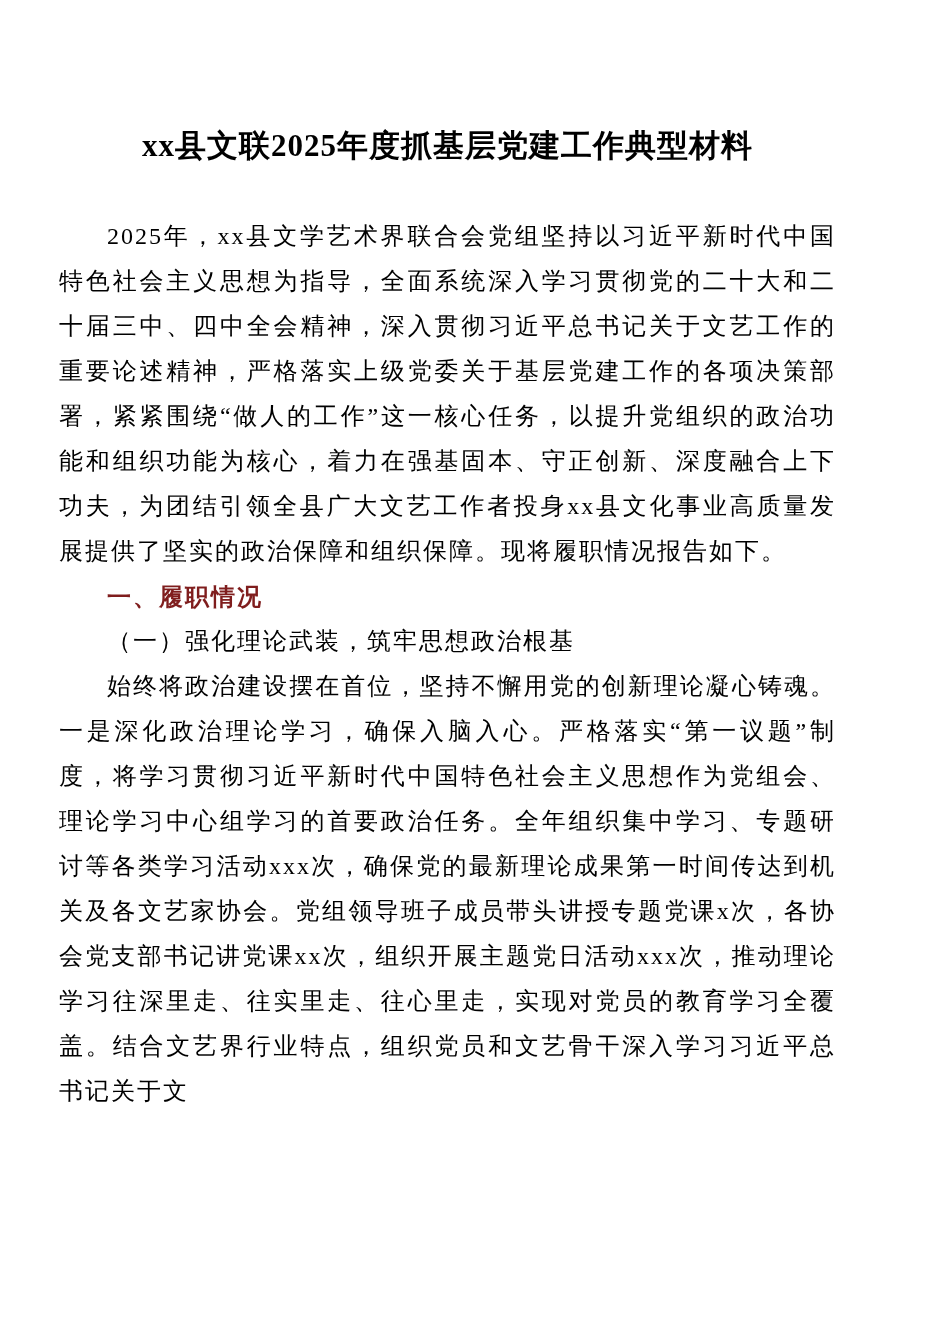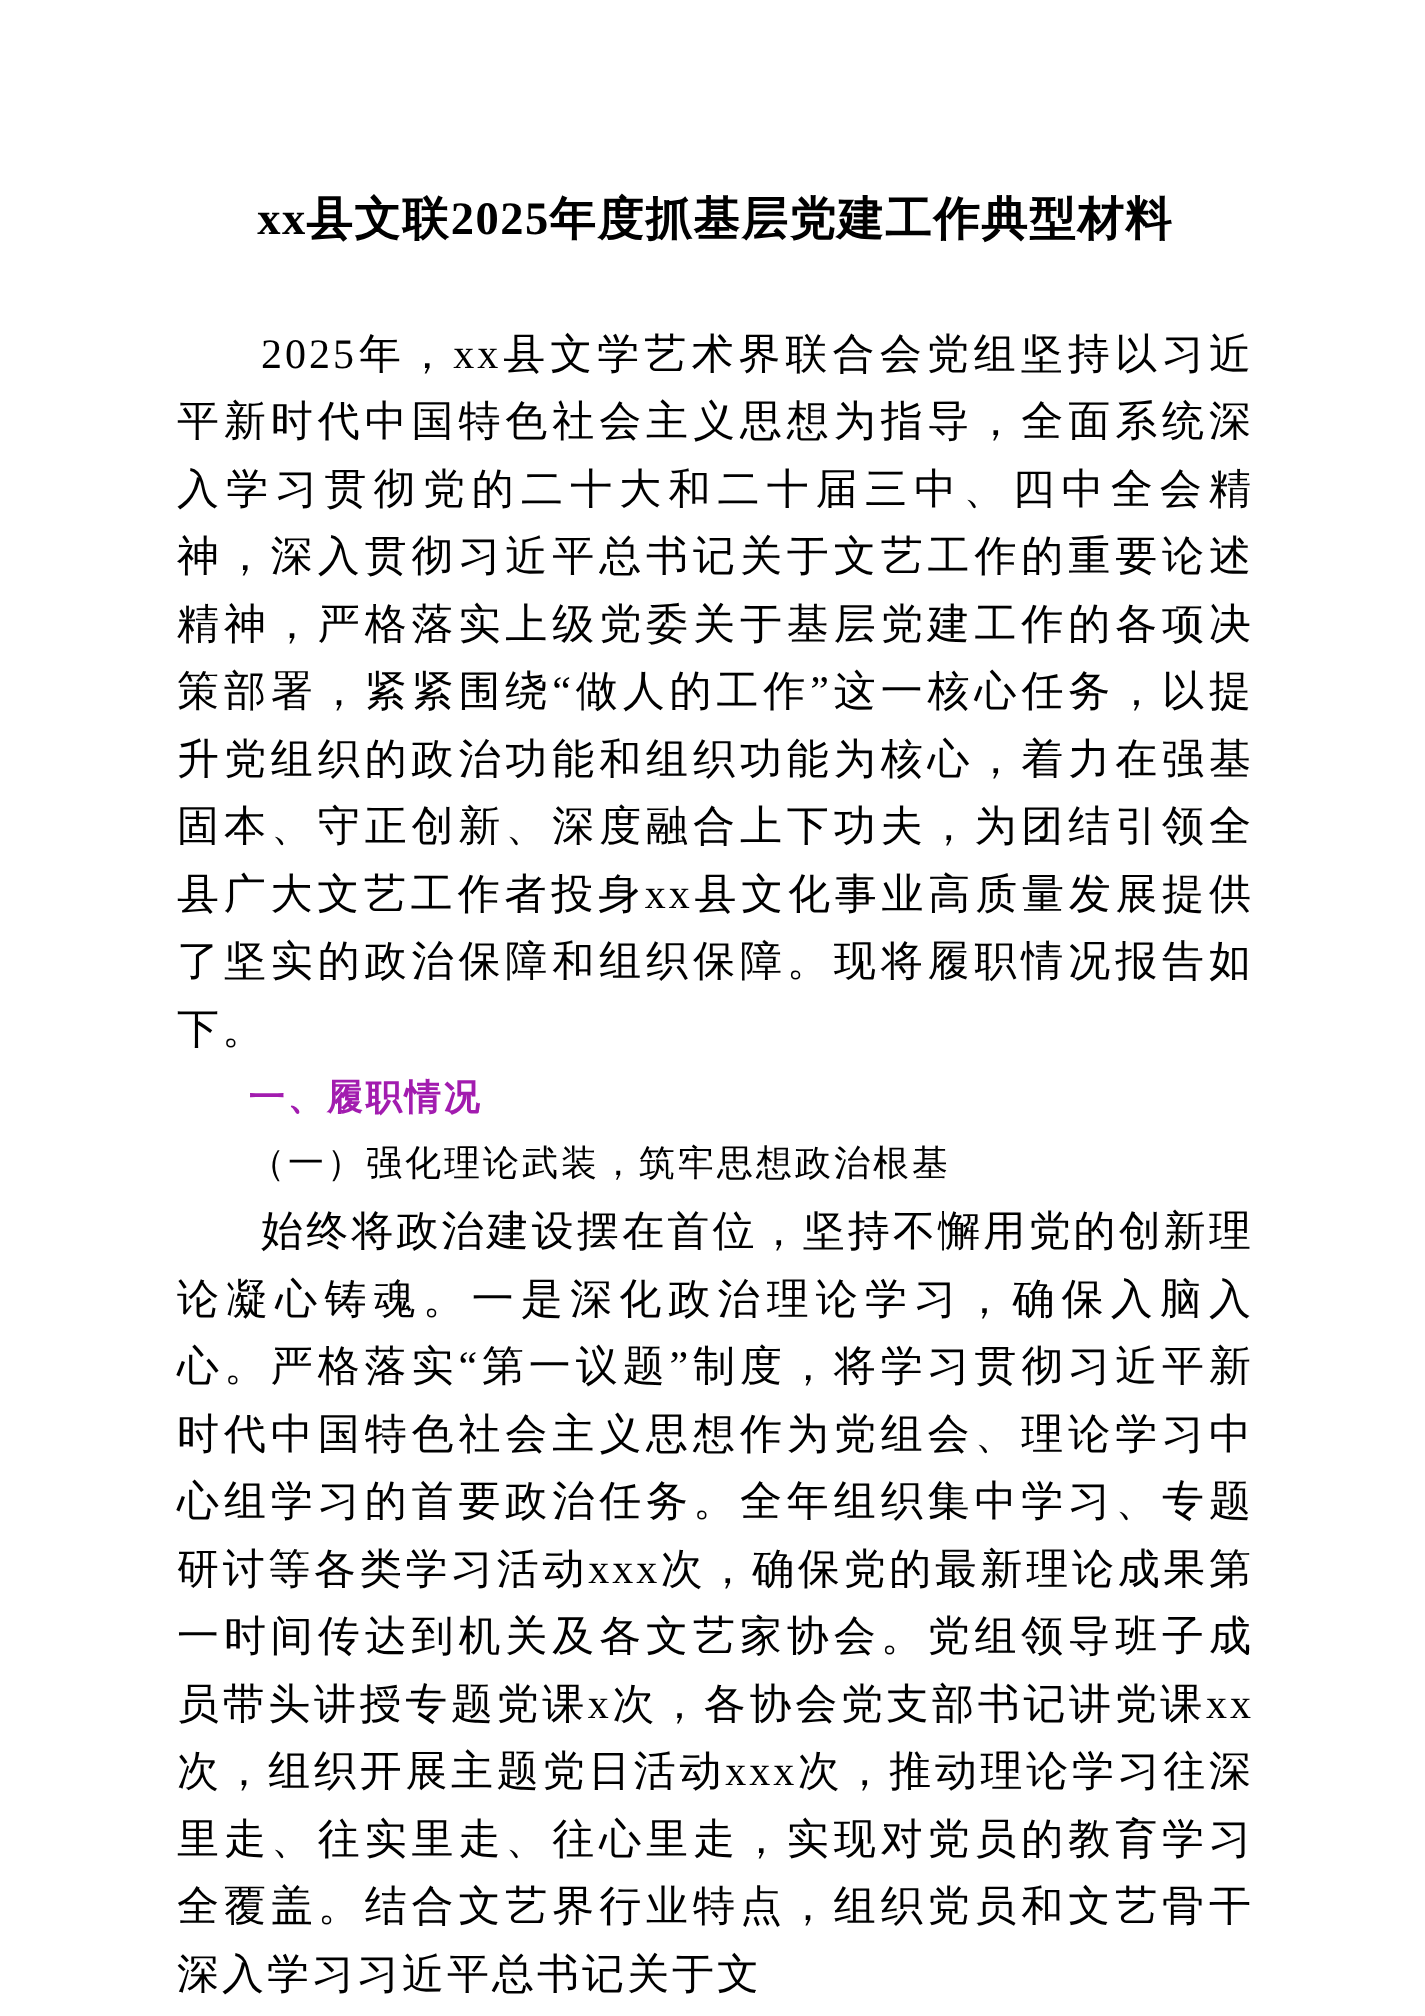--- a/index.html
+++ b/index.html
@@ -6,54 +6,54 @@
     margin: 0;
     padding: 0;
     background: #ffffff;
   }
   .page {
     position: relative;
     width: 950px;
     height: 1344px;
     background: #ffffff;
     box-sizing: border-box;
-    padding: 126px 114px 0 118px;
+    padding: 126px 114px 0 59px;
     overflow: hidden;
     color: #000000;
   }
   .doc-title {
     font-family: "Liberation Serif", "DejaVu Serif", serif;
     font-size: 31px;
     font-weight: bold;
     text-align: center;
     letter-spacing: 1px;
     margin: 0 0 48px 0;
     line-height: 1.3;
     color: #000000;
   }
   .para {
     font-family: "Liberation Serif", "DejaVu Serif", serif;
-    font-size: 28px;
+    font-size: 24px;
     line-height: 45px;
     letter-spacing: 2px;
     text-align: justify;
     text-indent: 2em;
     word-break: break-all;
     margin: 0;
     color: #000000;
   }
   .heading-1 {
     font-family: "Liberation Sans", "DejaVu Sans", sans-serif;
     font-weight: bold;
     font-size: 24px;
     line-height: 45px;
     letter-spacing: 2px;
     text-indent: 2em;
     margin: 0;
-    color: #a21caf;
+    color: #7f1d1d;
   }
   .heading-2 {
     font-family: "Liberation Serif", "DejaVu Serif", serif;
     font-weight: normal;
     font-size: 24px;
     line-height: 45px;
     letter-spacing: 2px;
     text-indent: 2em;
     margin: 0;
     color: #000000;

